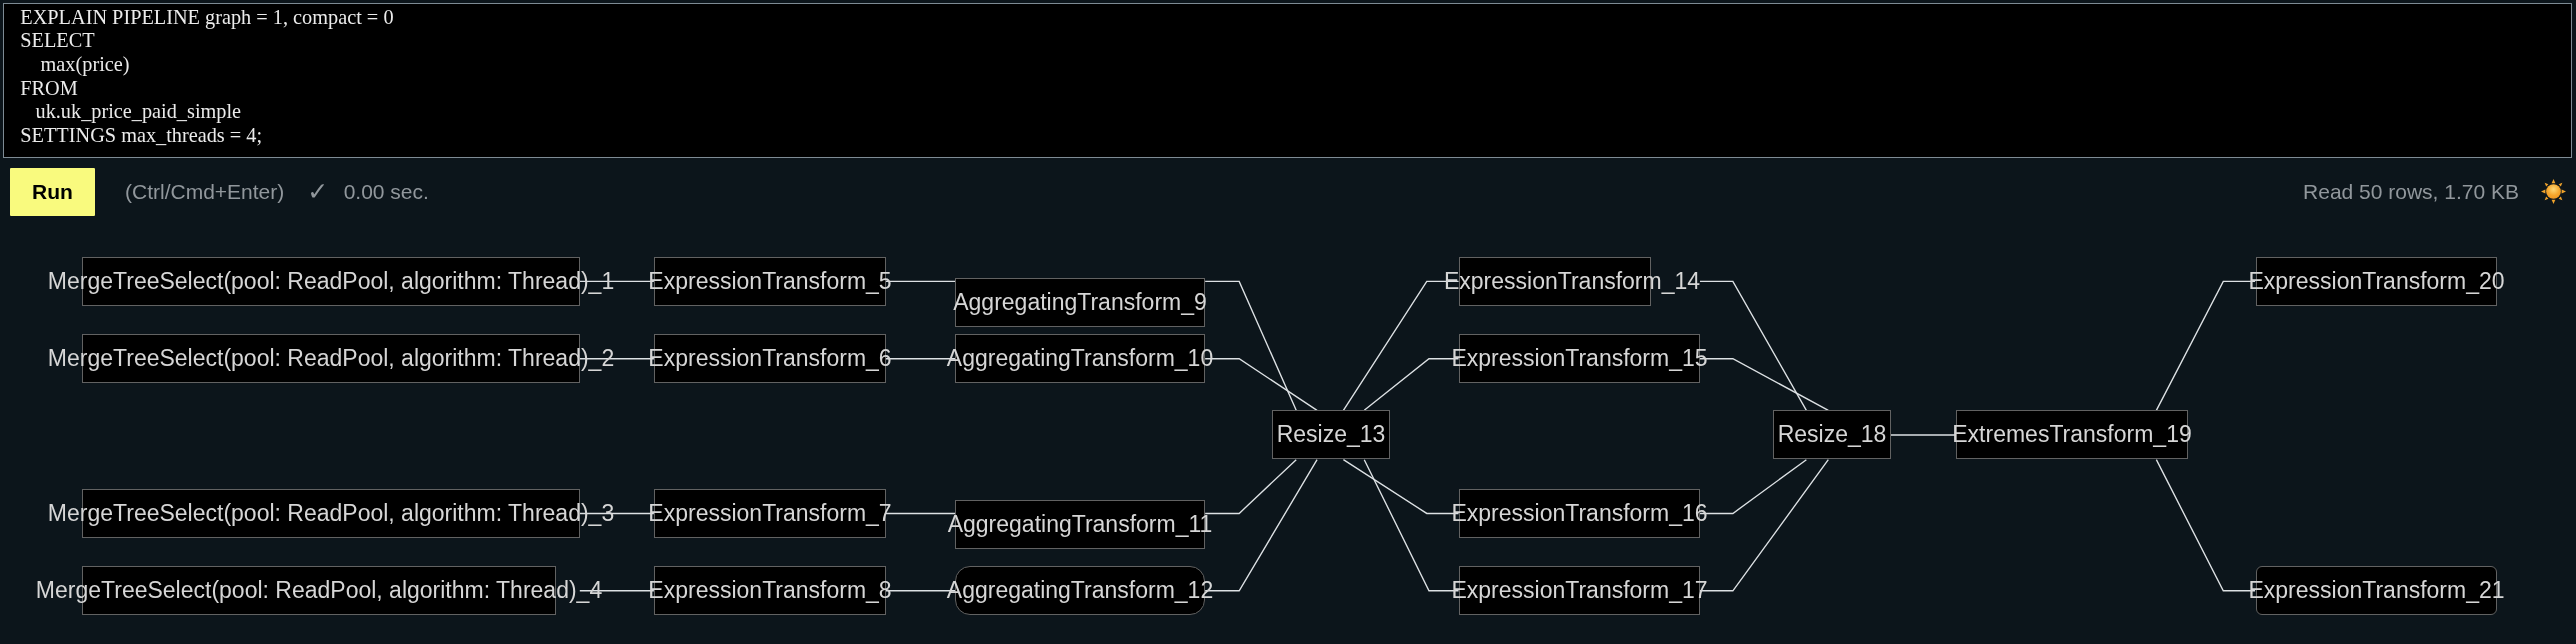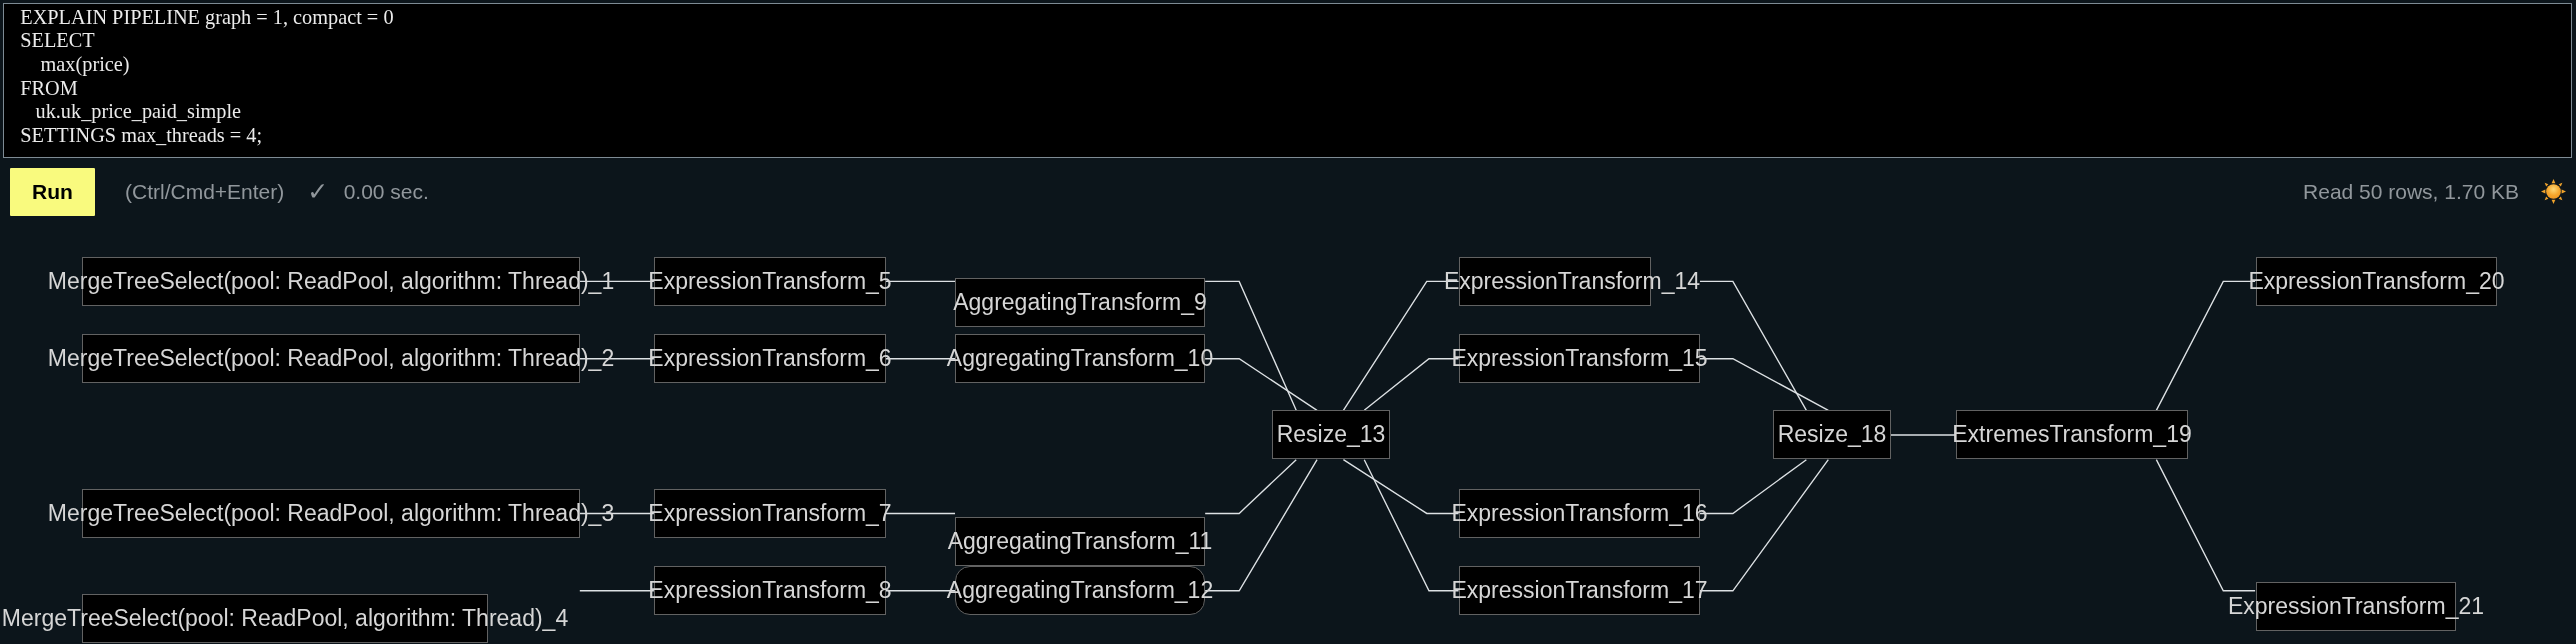--- a/index.html
+++ b/index.html
@@ -137,35 +137,35 @@
         <polyline points="3098,936 3158,936 3292,838"></polyline>
         <polyline points="3098,1077 3158,1077 3332,838"></polyline>
         <polyline points="3445,793 3564,793"></polyline>
         <polyline points="3930,748 4052,513 4110,513"></polyline>
         <polyline points="3930,838 4052,1077 4110,1077"></polyline>
       </svg>
     <div>
         <div class="node" style="left: 82px; top: 257px; width: 498px;">MergeTreeSelect(pool: ReadPool, algorithm: Thread)_1</div>
         <div class="node" style="left: 82px; top: 334px; width: 498px;">MergeTreeSelect(pool: ReadPool, algorithm: Thread)_2</div>
         <div class="node" style="left: 82px; top: 489px; width: 498px;">MergeTreeSelect(pool: ReadPool, algorithm: Thread)_3</div>
-        <div class="node" style="left: 82px; top: 566px; width: 406px; margin-top: 28px;">MergeTreeSelect(pool: ReadPool, algorithm: Thread)_4</div>
+        <div class="node" style="left: 82px; top: 566px; width: 474px;">MergeTreeSelect(pool: ReadPool, algorithm: Thread)_4</div>
         <div class="node" style="left: 654px; top: 257px; width: 232px;">ExpressionTransform_5</div>
         <div class="node" style="left: 654px; top: 334px; width: 232px;">ExpressionTransform_6</div>
         <div class="node" style="left: 654px; top: 489px; width: 232px;">ExpressionTransform_7</div>
         <div class="node" style="left: 654px; top: 566px; width: 232px;">ExpressionTransform_8</div>
         <div class="node" style="left: 955px; top: 257px; width: 250px; margin-top: 21px;">AggregatingTransform_9</div>
         <div class="node" style="left: 955px; top: 334px; width: 250px;">AggregatingTransform_10</div>
-        <div class="node" style="left: 955px; top: 517px; width: 250px;">AggregatingTransform_11</div>
+        <div class="node" style="left: 955px; top: 500px; width: 250px;">AggregatingTransform_11</div>
         <div class="node" style="left: 955px; top: 566px; width: 250px; border-radius: 15px;">AggregatingTransform_12</div>
         <div class="node" style="left: 1272px; top: 410px; width: 118px;">Resize_13</div>
         <div class="node" style="left: 1459px; top: 257px; width: 192px; padding-left: 34px;">ExpressionTransform_14</div>
         <div class="node" style="left: 1459px; top: 334px; width: 241px;">ExpressionTransform_15</div>
         <div class="node" style="left: 1459px; top: 489px; width: 241px;">ExpressionTransform_16</div>
         <div class="node" style="left: 1459px; top: 566px; width: 241px;">ExpressionTransform_17</div>
         <div class="node" style="left: 1773px; top: 410px; width: 118px;">Resize_18</div>
         <div class="node" style="left: 1956px; top: 410px; width: 232px;">ExtremesTransform_19</div>
         <div class="node" style="left: 2256px; top: 257px; width: 241px;">ExpressionTransform_20</div>
-        <div class="node" style="left: 2256px; top: 582px; width: 200px;">ExpressionTransform_21</div>
+        <div class="node" style="left: 2256px; top: 566px; width: 241px; border-radius: 6px;">ExpressionTransform_21</div>
       </div>
   </div>
 
 </div>
 
 
 </body></html>

